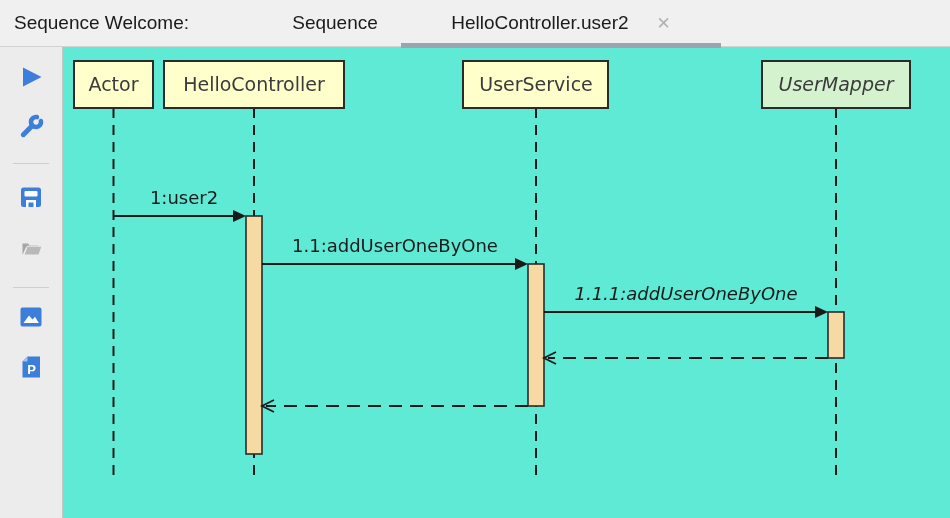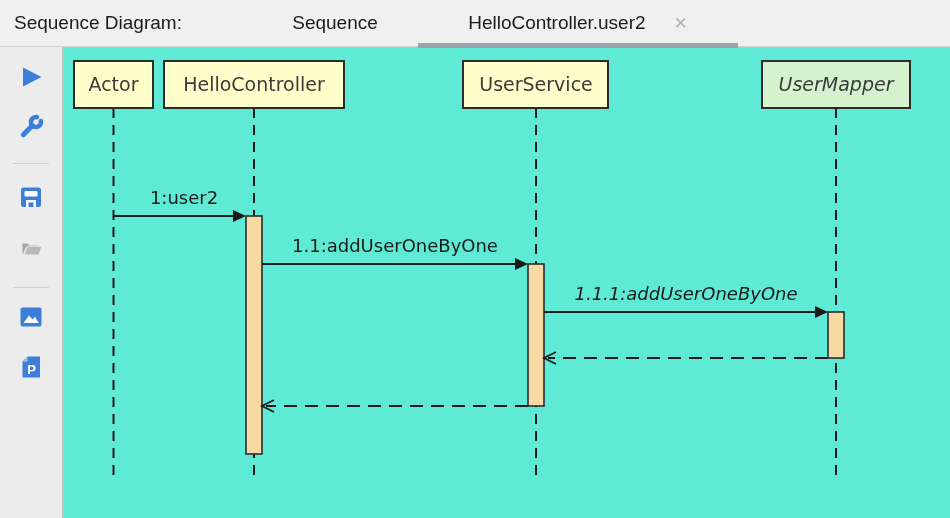--- a/index.html
+++ b/index.html
@@ -7,21 +7,21 @@
   .app { position: relative; width: 950px; height: 518px; background: #ffffff; }
 
   
   .header { position: absolute; top: 0; left: 0; width: 950px; height: 46px;
             background: #f0f0f0; border-bottom: 1px solid #d2d2d2; z-index: 3; }
   .header-title { position: absolute; left: 14px; top: 0; height: 45px; line-height: 45px;
                   font-size: 19px; color: #1a1a1a; white-space: nowrap; }
   .tab { position: absolute; top: 0; height: 45px; display: flex; align-items: center;
          justify-content: center; font-size: 19px; color: #1a1a1a; cursor: pointer; }
   .tab-welcome { left: 262px; width: 146px; }
-  .tab-hello { left: 418px; width: 320px; gap: 28px; }
+  .tab-hello { left: 401px; width: 320px; gap: 28px; }
   .tab.active::after { content: ""; position: absolute; left: 0; right: 0; bottom: -3px;
                        height: 5px; background: #9da4b0; }
   .tab-close { font-size: 17px; color: #b2b2b2; line-height: 1; padding-top: 2px; cursor: pointer; }
 
   
   .toolbar { position: absolute; top: 46px; left: 0; width: 62px; height: 472px;
              background: #ececec; border-right: 1px solid #c4c4c4; z-index: 2; }
   .tool { position: absolute; left: 17px; width: 28px; height: 28px; padding: 0; border: 0;
           background: transparent; cursor: pointer; display: block; }
   .tool svg { display: block; width: 28px; height: 28px; }
@@ -41,21 +41,21 @@
   .openhead { stroke: #1a1a1a; stroke-width: 1.8; fill: none; }
   .pbox { stroke: #2b2b2b; stroke-width: 2; }
   .abar { stroke: #2b2b2b; stroke-width: 1.6; }
 </style>
 </head>
 <body>
 
 <div class="app">
 
   <div class="header">
-    <span class="header-title">Sequence Diagram:</span>
+    <span class="header-title">Sequence Welcome:</span>
     <div class="tab tab-welcome">
       <span>Sequence</span>
     </div>
     <div class="tab tab-hello active">
       <span>HelloController.user2</span>
       <span class="tab-close">✕</span>
     </div>
   </div>
 
   <div class="toolbar">

